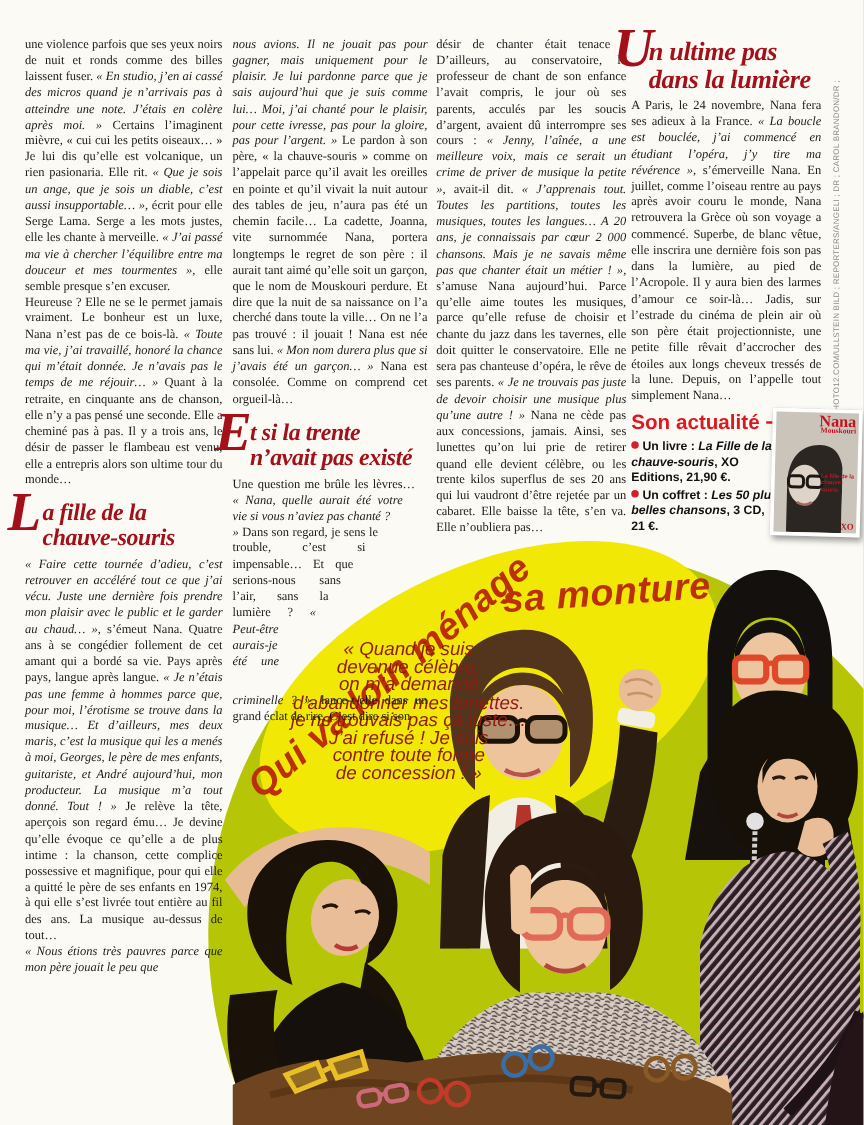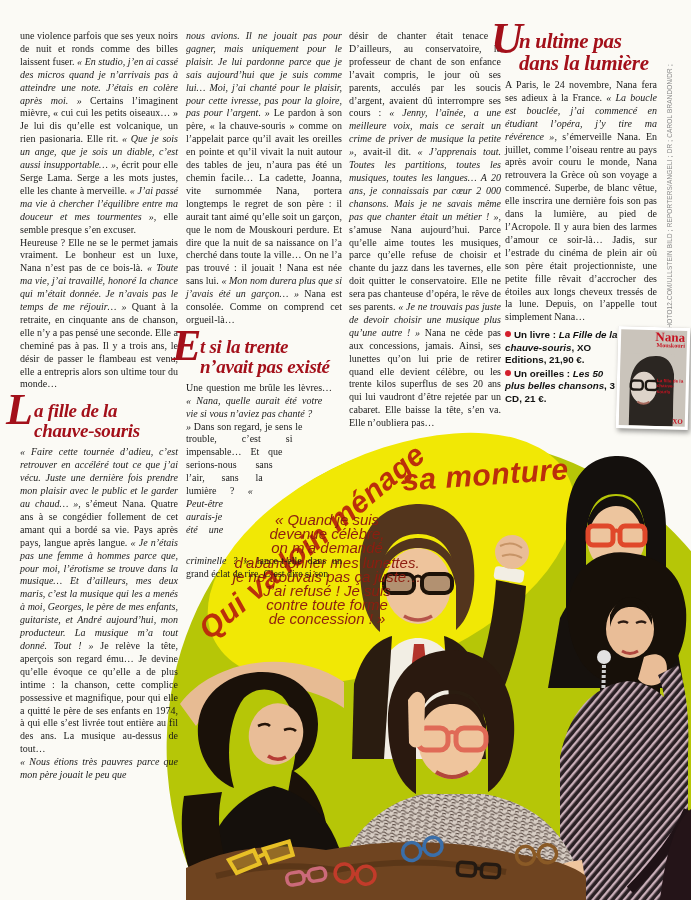--- a/index.html
+++ b/index.html
@@ -221,24 +221,25 @@
 
   <div class="col" style="left:505px;width:152px">
     <h2 class="script" style="margin-top:0;font-size:21px;line-height:22px">
       <span class="cap">U</span><span class="rest">n ultime pas
 dans la lumière</span>
     </h2>
     <p><span>A Paris, le 24 novembre, Nana fera ses adieux à la France. </span><span class="it">« La boucle est bouclée, j’ai commencé en étudiant l’opéra, j’y tire ma révérence »</span><span>, s’émerveille Nana. En juillet, comme l’oiseau rentre au pays après avoir couru le monde, Nana retrouvera la Grèce où son voyage a commencé. Superbe, de blanc vêtue, elle inscrira une dernière fois son pas dans la lumière, au pied de l’Acropole. Il y aura bien des larmes d’amour ce soir-là… Jadis, sur l’estrade du cinéma de plein air où son père était projectionniste, une petite fille rêvait d’accrocher des étoiles aux longs cheveux tressés de la lune. Depuis, on l’appelle tout simplement Nana…</span></p>
   </div>
 
   <div class="actu">
+    <h3>Son actualité</h3>
     <div class="actu-items">
       <span class="actu-spacer"></span>
       <div class="item"><span class="bullet"></span><span><span>Un livre : </span><span class="it">La Fille de la chauve-souris</span><span>, XO Editions, 21,90 €.</span></span></div>
-      <div class="item"><span class="bullet"></span><span><span>Un oreilles : </span><span class="it">Les 50 plus belles chansons</span><span>, 3 CD, 21 €.</span></span></div>
+      <div class="item"><span class="bullet"></span><span><span>Un coffret : </span><span class="it">Les 50 plus belles chansons</span><span>, 3 CD, 21 €.</span></span></div>
     </div>
   </div>
 
   <div class="cover">
     <svg class="cover-face" width="54" height="72" viewBox="0 0 54 72">
       <rect width="54" height="72" fill="#cac4bb"></rect>
       <path d="M36,2 C18,2 10,16 10,34 L10,72 L54,72 L54,20 C52,8 46,2 36,2 Z" fill="#2b2622"></path>
       <ellipse cx="24" cy="34" rx="13" ry="16" fill="#ddd3c9"></ellipse>
       <rect x="11" y="27" width="12" height="9" rx="3" fill="none" stroke="#1c1813" stroke-width="2.4"></rect>
       <rect x="26" y="27" width="12" height="9" rx="3" fill="none" stroke="#1c1813" stroke-width="2.4"></rect>

